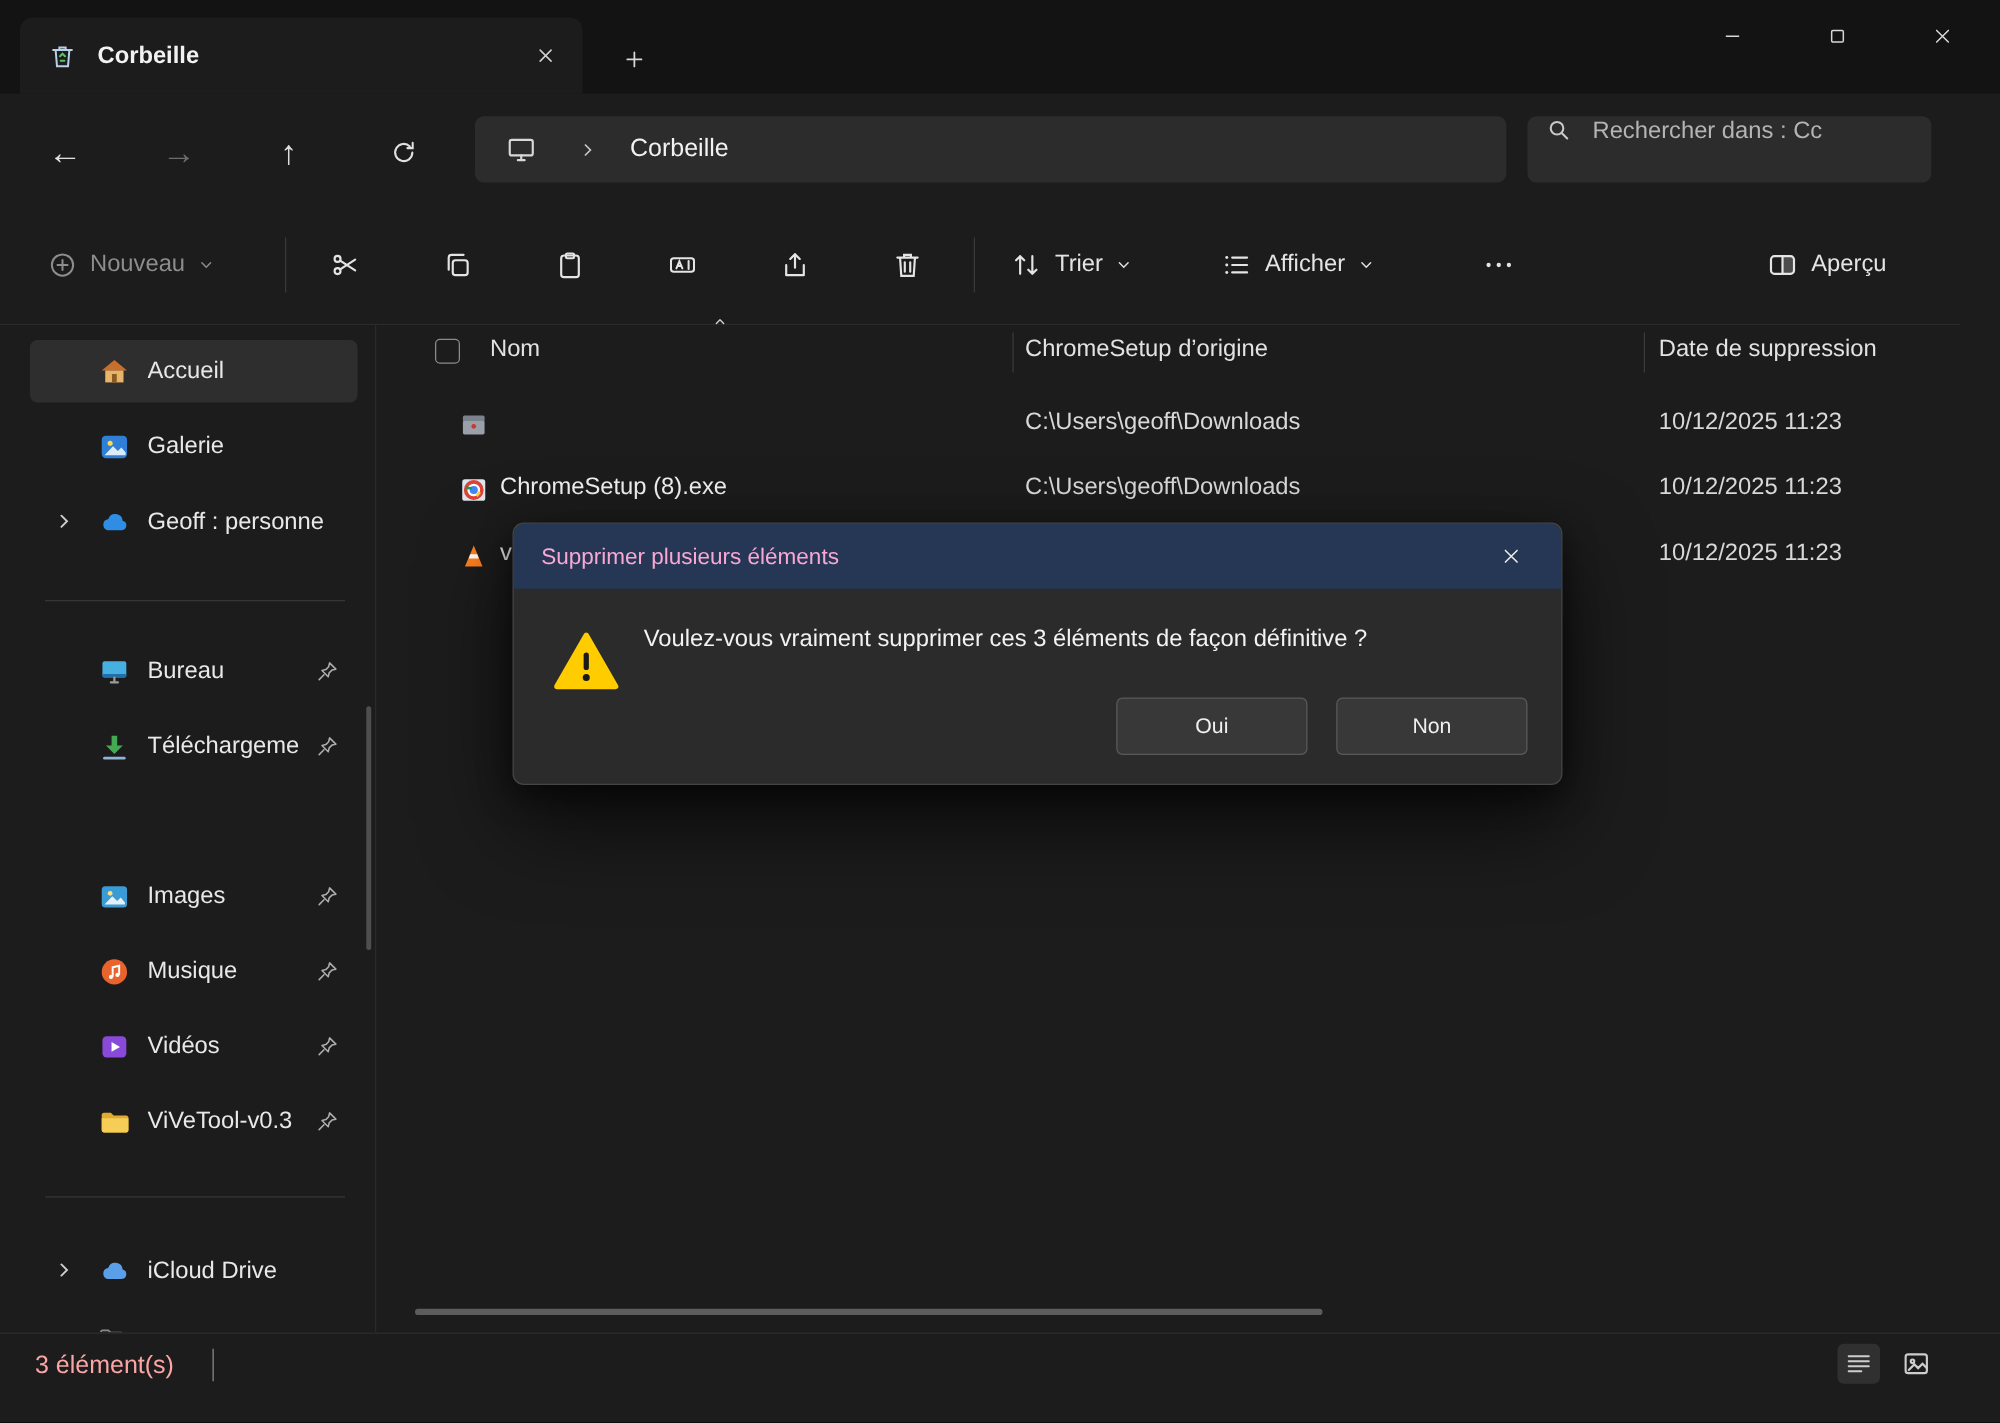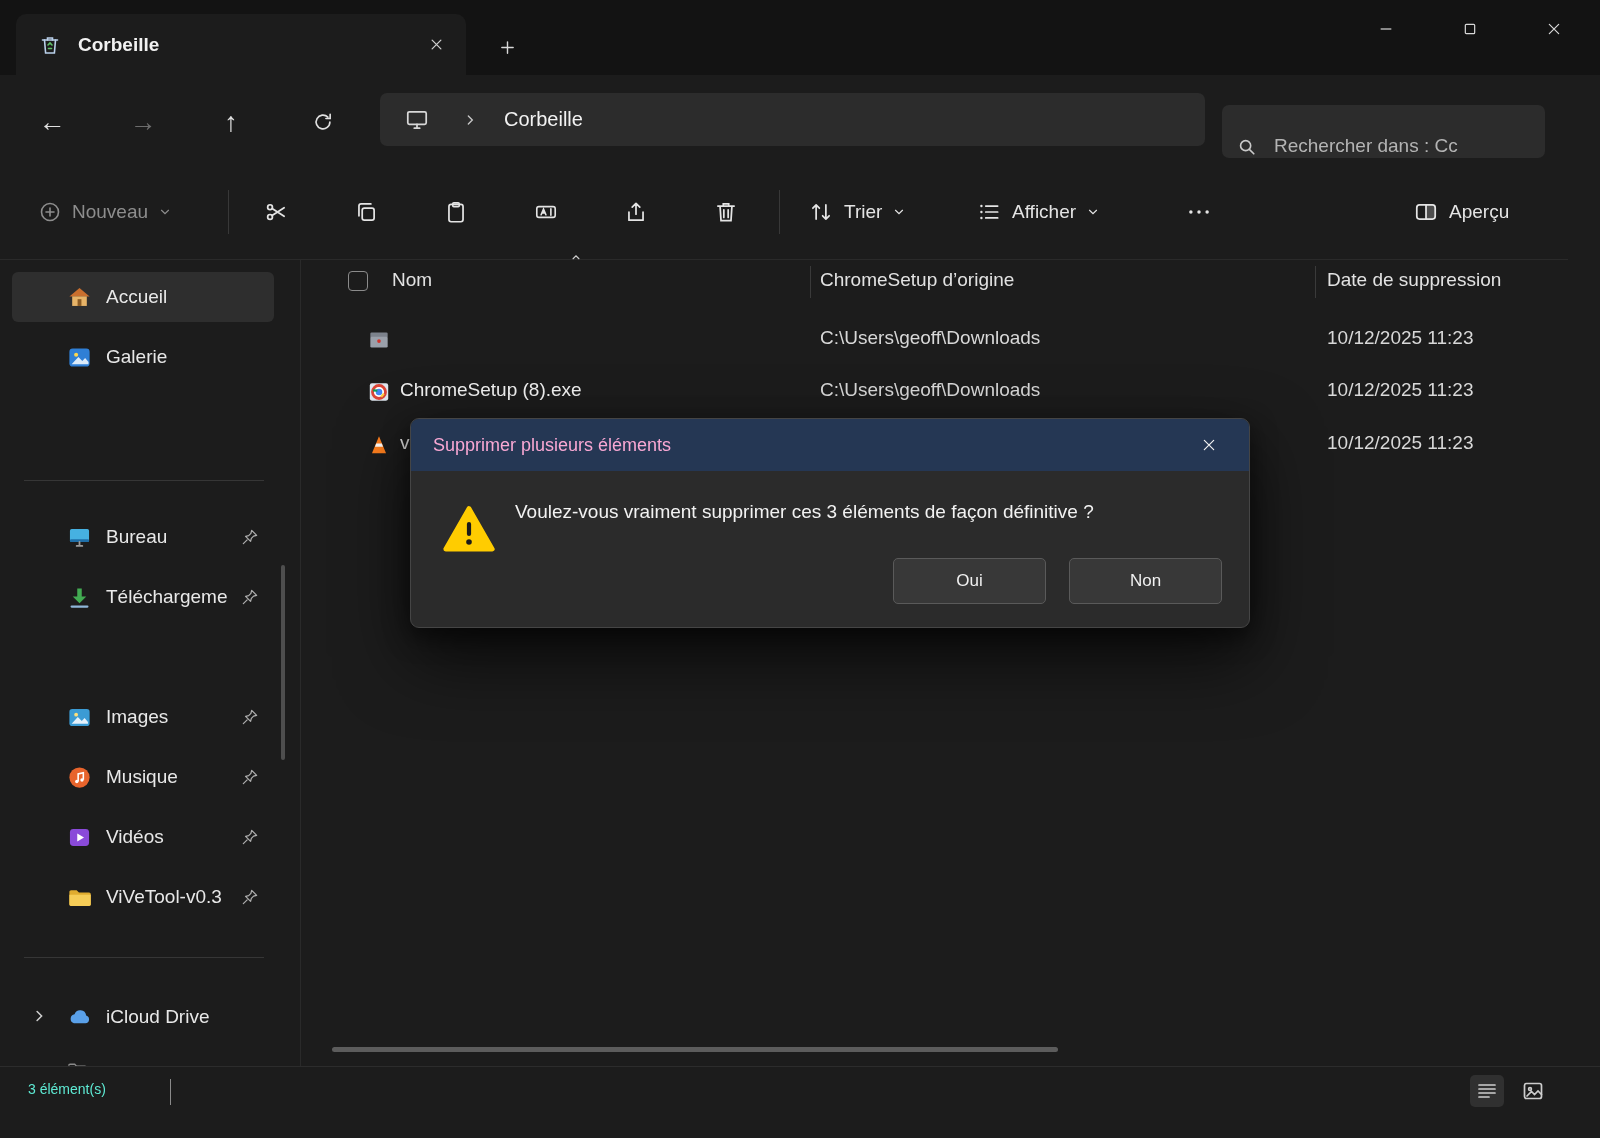--- a/index.html
+++ b/index.html
@@ -21,37 +21,37 @@
   .win-btn{width:84px;height:58px;display:flex;align-items:center;justify-content:center;color:#d8d8d8;}
 
   
   .navbar{position:absolute;left:0;top:75px;width:1600px;height:90px;background:#1c1c1c;}
   .nav-btn{position:absolute;top:29px;width:36px;height:36px;display:flex;align-items:center;justify-content:center;
     font-size:27px;color:#e0e0e0;border-radius:6px;}
   .nav-btn.dim{color:#6d6d6d;}
   .addr{position:absolute;left:380px;top:18px;width:825px;height:53px;background:#2c2c2c;border-radius:7px;
     display:flex;align-items:center;}
   .addr .crumb{font-size:20px;color:#f2f2f2;}
-  .searchbox{position:absolute;left:1222px;top:30px;width:323px;height:53px;background:#2c2c2c;border-radius:7px;
-    display:flex;align-items:flex-end;padding:0 14px;box-sizing:border-box;gap:14px;}
+  .searchbox{position:absolute;left:1222px;top:18px;width:323px;height:53px;background:#2c2c2c;border-radius:7px;
+    display:flex;align-items:flex-start;padding:0 14px;box-sizing:border-box;gap:14px;}
   .search-input{flex:1;background:transparent;border:none;outline:none;color:#e4e4e4;
     font-size:19px;font-family:inherit;}
   .search-input::placeholder{color:#b4b4b4;opacity:1;}
 
   
   .toolbar{position:absolute;left:0;top:165px;width:1568px;height:95px;background:#1c1c1c;
     border-bottom:1px solid #2a2a2a;box-sizing:border-box;}
   .tool{position:absolute;top:24px;height:46px;display:flex;align-items:center;gap:10px;color:#e4e4e4;
     border-radius:6px;padding:0 8px;}
   .tool .lbl{font-size:19px;white-space:nowrap;}
   .tool.dim{color:#8d8d8d;}
   .tsep{position:absolute;top:25px;width:1px;height:44px;background:#383838;}
 
   
-  .sidebar{position:absolute;left:4px;top:260px;width:300px;height:806px;background:#1c1c1c;overflow:hidden;}
+  .sidebar{position:absolute;left:16px;top:260px;width:300px;height:806px;background:#1c1c1c;overflow:hidden;}
   .srow{position:absolute;left:8px;width:262px;height:50px;border-radius:6px;display:flex;align-items:center;}
   .srow.selected{background:#2e2e2e;}
   .s-chev{position:absolute;left:18px;width:20px;height:20px;color:#cfcfcf;}
   .s-ic{position:absolute;left:54px;width:27px;height:27px;}
   .s-label{position:absolute;left:94px;font-size:19px;color:#e8e8e8;white-space:nowrap;overflow:hidden;max-width:150px;}
   .s-pin{position:absolute;right:14px;width:20px;height:20px;color:#adadad;}
   .sdiv{position:absolute;left:20px;width:240px;height:1px;background:#363636;}
   .side-scroll{position:absolute;left:277px;top:305px;width:4px;height:195px;border-radius:2px;background:#4e4e4e;}
   .vdiv{position:absolute;left:300px;top:260px;height:806px;width:1px;background:#2a2a2a;}
 
@@ -77,21 +77,21 @@
   .dlg-title{font-size:18px;color:#f9a8d4;}
   .dlg-close{margin-left:auto;width:36px;height:36px;display:flex;align-items:center;justify-content:center;color:#f0f0f0;border-radius:5px;}
   .dlg-warn{position:absolute;left:30px;top:84px;width:56px;height:52px;}
   .dlg-msg{position:absolute;left:104px;top:80px;width:710px;font-size:19px;color:#f2f2f2;line-height:1.35;}
   .dlg-btn{position:absolute;top:139px;width:153px;height:46px;background:#383838;border:1px solid #5a5a5a;
     border-radius:5px;display:flex;align-items:center;justify-content:center;font-size:17px;color:#f0f0f0;box-sizing:border-box;}
   .dlg-btn.yes{left:482px;} .dlg-btn.no{left:658px;}
 
   
   .statusbar{position:absolute;left:0;top:1066px;width:1600px;height:72px;background:#1c1c1c;border-top:1px solid #2c2c2c;box-sizing:border-box;}
-  .status-count{position:absolute;left:28px;top:14px;font-size:14px;color:#5eead4;}
+  .status-count{position:absolute;left:28px;top:14px;font-size:20px;color:#fca5a5;}
   .status-sep{position:absolute;left:170px;top:12px;width:1px;height:26px;background:#8a8a8a;}
   .status-views{position:absolute;right:50px;top:8px;display:flex;gap:12px;}
   .view-btn{width:34px;height:32px;border-radius:5px;display:flex;align-items:center;justify-content:center;color:#cdcdcd;}
   .view-btn.active{background:#303030;}
 </style>
 </head>
 <body>
 
 <div class="window">
 
@@ -301,20 +301,33 @@
     </div>
     <div class="srow" style="top:72px">
       <span class="s-ic">
         <svg width="27" height="27" viewBox="0 0 24 24">
           <rect x="3" y="4" width="18" height="16" rx="3" fill="#2f7fd6"></rect>
           <circle cx="9" cy="9.5" r="1.8" fill="#ffd84d"></circle>
           <polygon points="5,18 11,11.5 14.5,15 17,12.5 20,16 20,18" fill="#dcebfa"></polygon>
         </svg>
       </span>
       <span class="s-label">Galerie</span>
+    </div>
+    <div class="srow" style="top:133px">
+      <span class="s-chev">
+        <svg width="18" height="18" viewBox="0 0 24 24" fill="none" stroke="currentColor" stroke-width="2" stroke-linecap="round">
+            <path d="M9.5 6l6 6-6 6"></path>
+          </svg>
+      </span>
+      <span class="s-ic">
+        <svg width="27" height="27" viewBox="0 0 24 24">
+          <path d="M7 17h10.3a3.4 3.4 0 0 0 .6-6.7A5.3 5.3 0 0 0 7.6 9.2 4 4 0 0 0 7 17z" fill="#2f8de4"></path>
+        </svg>
+      </span>
+      <span class="s-label">Geoff : personne</span>
     </div>
 
     <div class="sdiv" style="top:220px"></div>
 
     <div class="srow" style="top:252px">
       <span class="s-ic">
         <svg width="27" height="27" viewBox="0 0 24 24">
           <rect x="3.5" y="4.5" width="17" height="11.5" rx="1.5" fill="#46b1e1"></rect>
           <rect x="3.5" y="13.5" width="17" height="2.5" rx="1" fill="#1f6fa8"></rect>
           <path d="M9.5 19.5h5M12 16v3.5" stroke="#9a9a9a" stroke-width="1.6" stroke-linecap="round"></path>

